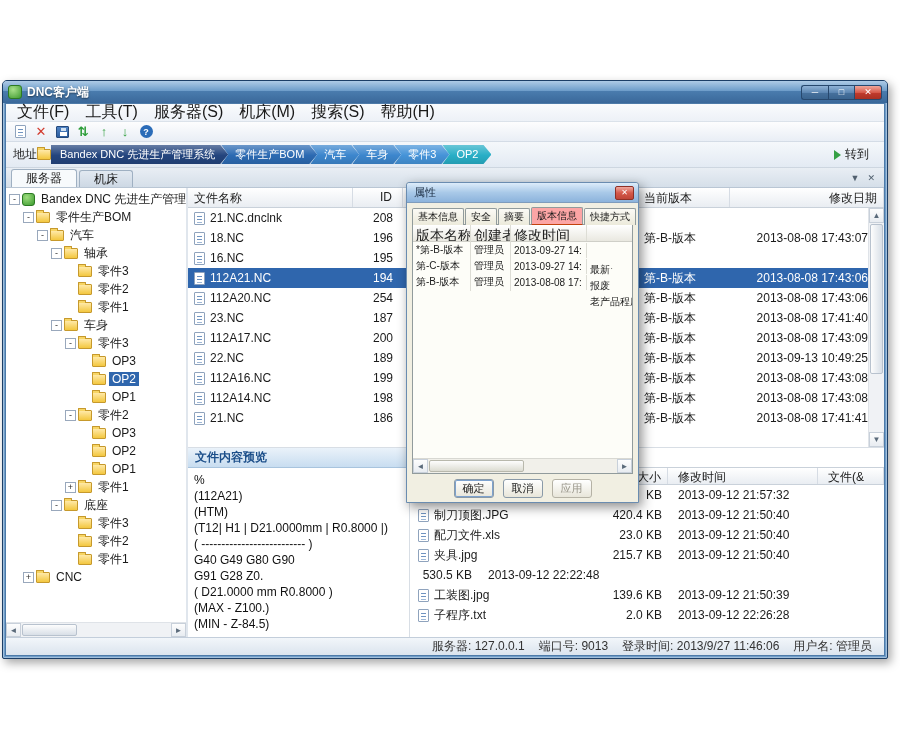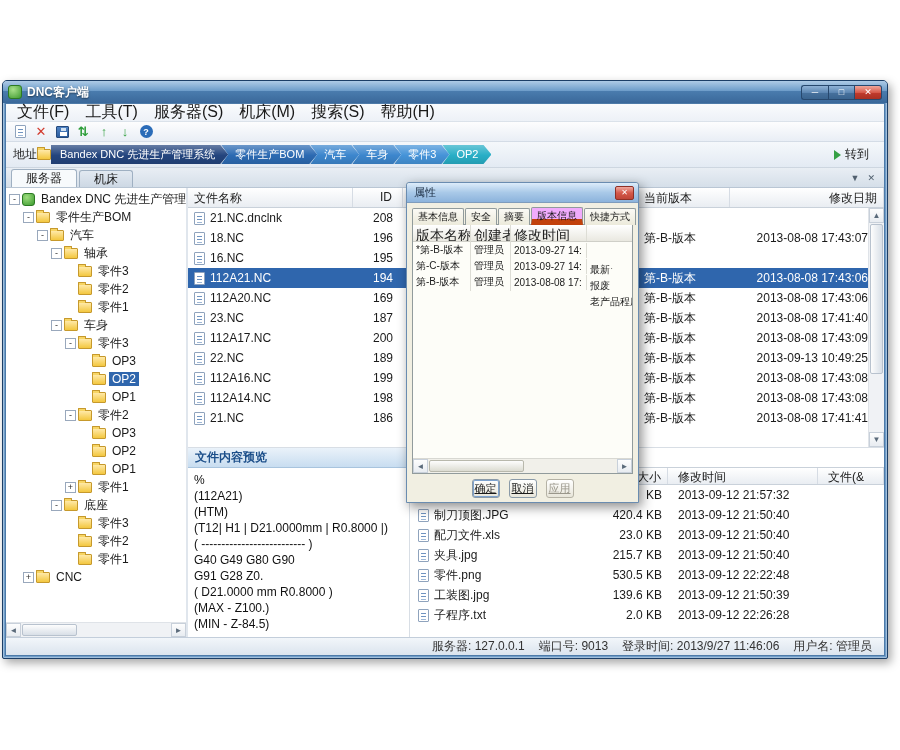--- a/index.html
+++ b/index.html
@@ -134,35 +134,35 @@
     display:flex;flex-direction:column;z-index:50;}
   .dlg-titlebar{height:20px;flex:none;display:flex;align-items:center;padding:0 4px 0 7px;
     background:linear-gradient(#ddecfa,#a9c9e8 50%,#8cb3dc);border-bottom:1px solid #7f9cbc;border-radius:3px 3px 0 0;}
   .dlg-title{font-size:11px;color:#17293f;flex:1;}
   .dlg-close{width:19px;height:14px;border:1px solid #8e2f26;border-radius:2px;color:#fff;font-size:8px;
     display:flex;align-items:center;justify-content:center;
     background:linear-gradient(#f0a89e,#d4584a 50%,#bf4537);}
   .dlg-tabs{display:flex;align-items:flex-end;padding:4px 5px 0;margin-bottom:-1px;position:relative;z-index:2;}
   .dlg-tab{font-size:10px;height:17px;line-height:16px;padding:0 5px;border:1px solid #919b9c;border-bottom:none;
     border-radius:2px 2px 0 0;background:linear-gradient(#fbfaf5,#eceadb);margin-right:1px;white-space:nowrap;}
-  .dlg-tab.active{background:#f0abfc;height:18px;border-bottom:6px solid #c2410c;}
+  .dlg-tab.active{background:#fca5a5;height:18px;border-bottom:1px solid #c2410c;}
   .dlg-content{flex:1;min-height:0;margin:0 5px;border:1px solid #919b9c;background:#fdfdf8;display:flex;flex-direction:column;position:relative;z-index:1;}
   .dlg-table-head{display:flex;height:17px;flex:none;background:linear-gradient(#fff,#e9e8e0);border-bottom:1px solid #cfcfc8;font-size:14px;color:#222;}
   .dt-cell{padding:2px 3px;border-right:1px solid #ddddd5;overflow:hidden;white-space:nowrap;}
   .dt-name{width:58px;flex:none;}
   .dt-creator{width:40px;flex:none;}
   .dt-mtime{width:76px;flex:none;}
   .dt-note{flex:1;min-width:0;border-right:none;margin-top:40px;}
   .dlg-row{display:flex;height:16px;align-items:center;font-size:10px;}
   .dlg-spacer{flex:1;}
   .dlg-hscroll{height:15px;flex:none;border-top:1px solid #d8d8d2;display:flex;align-items:center;background:#f1f0ea;}
   .dlg-hthumb{width:95px;height:12px;margin:0 1px;background:linear-gradient(#fdfdfd,#dcdcd2);border:1px solid #b8b8ac;border-radius:2px;flex:none;}
   .dlg-btns{height:28px;flex:none;display:flex;align-items:center;justify-content:center;gap:9px;}
-  .dlg-btn{width:28px;height:19px;font-size:11px;display:flex;align-items:center;justify-content:center;
-    background:linear-gradient(#ffffff,#e8e6da);border:1px solid #8a9aa8;border-radius:3px;color:#1a1a1a;text-decoration:underline;}
+  .dlg-btn{width:40px;height:19px;font-size:11px;display:flex;align-items:center;justify-content:center;
+    background:linear-gradient(#ffffff,#e8e6da);border:1px solid #8a9aa8;border-radius:3px;color:#1a1a1a;}
   .dlg-btn.default{box-shadow:inset 0 0 0 1px #7da2ce;}
   .dlg-btn.disabled{color:#9a978b;border-color:#b5b2a5;}
 </style>
 </head>
 <body>
 
 <div class="screen">
   <div class="window">
 
     <div class="titlebar">
@@ -411,21 +411,21 @@
                     <div class="c-id">194</div>
                     <div class="c-gap"></div>
                     <div class="c-ver">第-B-版本</div>
                     <div class="c-date">2013-08-08 17:43:06</div>
                   </div>
                   <div class="fl-row">
                     <div class="c-name">
                       <span class="pageicon"></span>
                       <span>112A20.NC</span>
                     </div>
-                    <div class="c-id">169</div>
+                    <div class="c-id">254</div>
                     <div class="c-gap"></div>
                     <div class="c-ver">第-B-版本</div>
                     <div class="c-date">2013-08-08 17:43:06</div>
                   </div>
                   <div class="fl-row">
                     <div class="c-name">
                       <span class="pageicon"></span>
                       <span>23.NC</span>
                     </div>
                     <div class="c-id">187</div>
@@ -544,24 +544,20 @@
                   <div class="at-row">
                     <div class="a-name">
                       <span class="pageicon"></span>
                       <span>夹具.jpg</span>
                     </div>
                     <div class="a-size">215.7 KB</div>
                     <div class="a-mtime">2013-09-12 21:50:40</div>
                     <div class="a-file"></div>
                   </div>
                   <div class="at-row">
-                    <div class="a-name">
-                      <span class="pageicon"></span>
-                      <span>零件.png</span>
-                    </div>
                     <div class="a-size">530.5 KB</div>
                     <div class="a-mtime">2013-09-12 22:22:48</div>
                     <div class="a-file"></div>
                   </div>
                   <div class="at-row">
                     <div class="a-name">
                       <span class="pageicon"></span>
                       <span>工装图.jpg</span>
                     </div>
                     <div class="a-size">139.6 KB</div>

